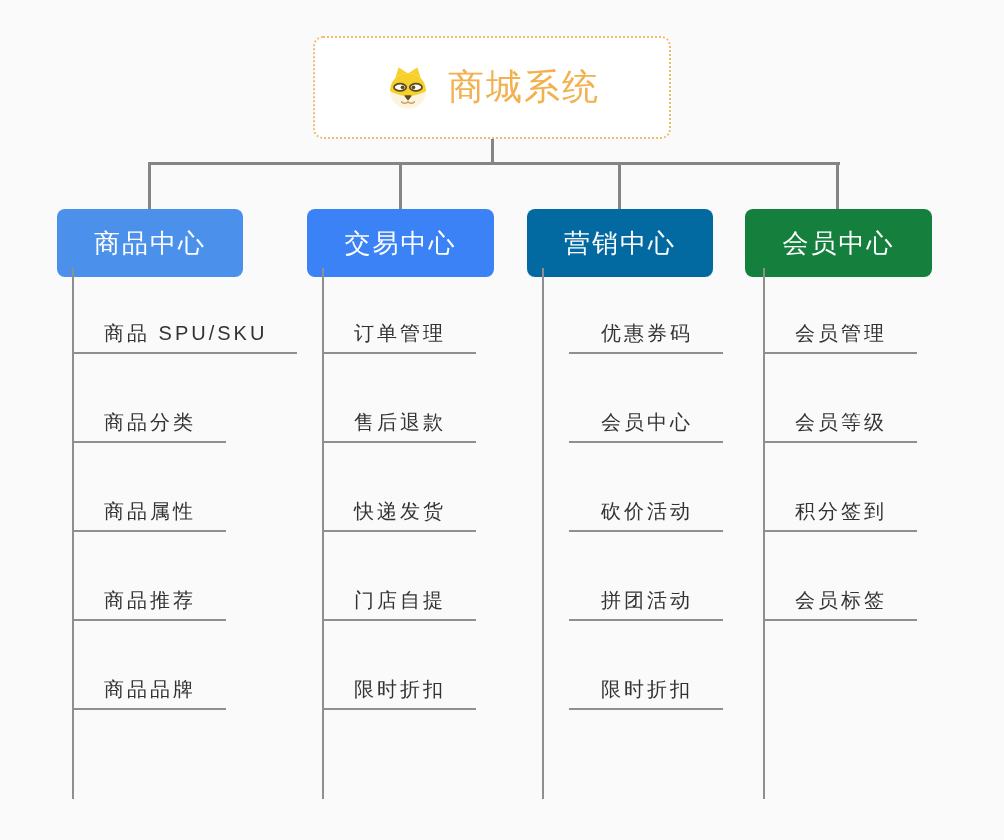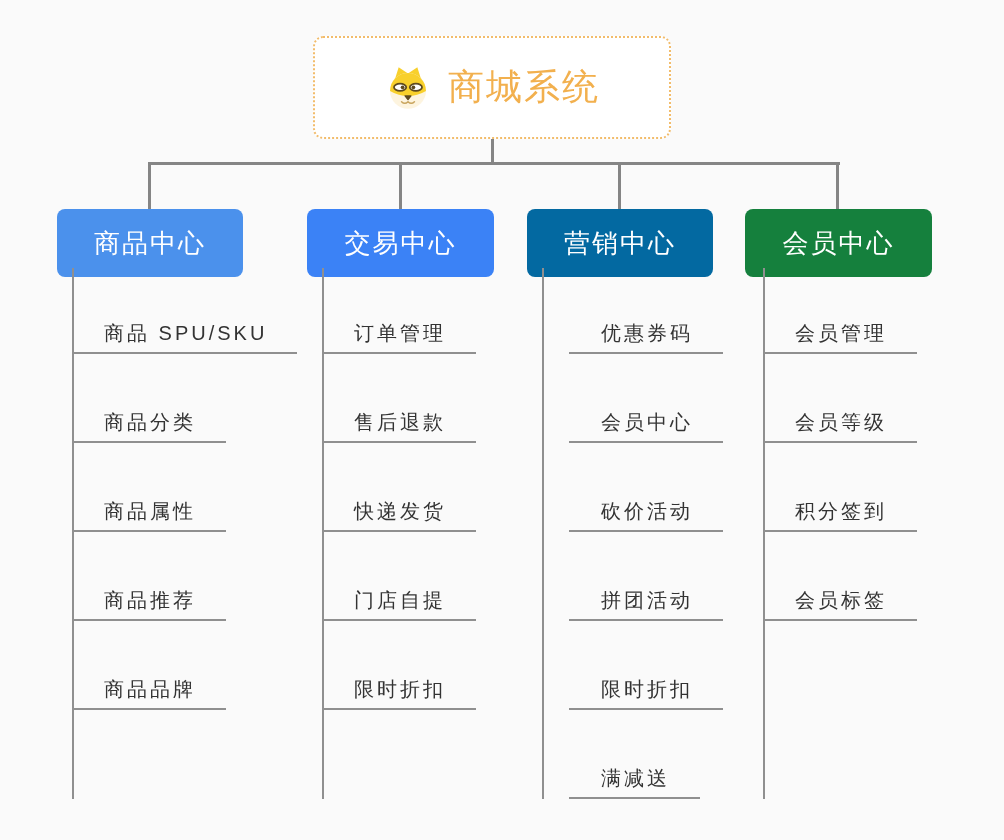--- a/index.html
+++ b/index.html
@@ -98,21 +98,20 @@
     <div class="sub-item">门店自提</div>
     <div class="sub-item">限时折扣</div>
   </div>
 
   <div class="sub-col c3">
     <div class="sub-item">优惠券码</div>
     <div class="sub-item">会员中心</div>
     <div class="sub-item">砍价活动</div>
     <div class="sub-item">拼团活动</div>
     <div class="sub-item">限时折扣</div>
-    <div class="sub-item">满减送</div>
   </div>
 
   <div class="sub-col c4">
     <div class="sub-item">会员管理</div>
     <div class="sub-item">会员等级</div>
     <div class="sub-item">积分签到</div>
     <div class="sub-item">会员标签</div>
   </div>
 
 </div>

